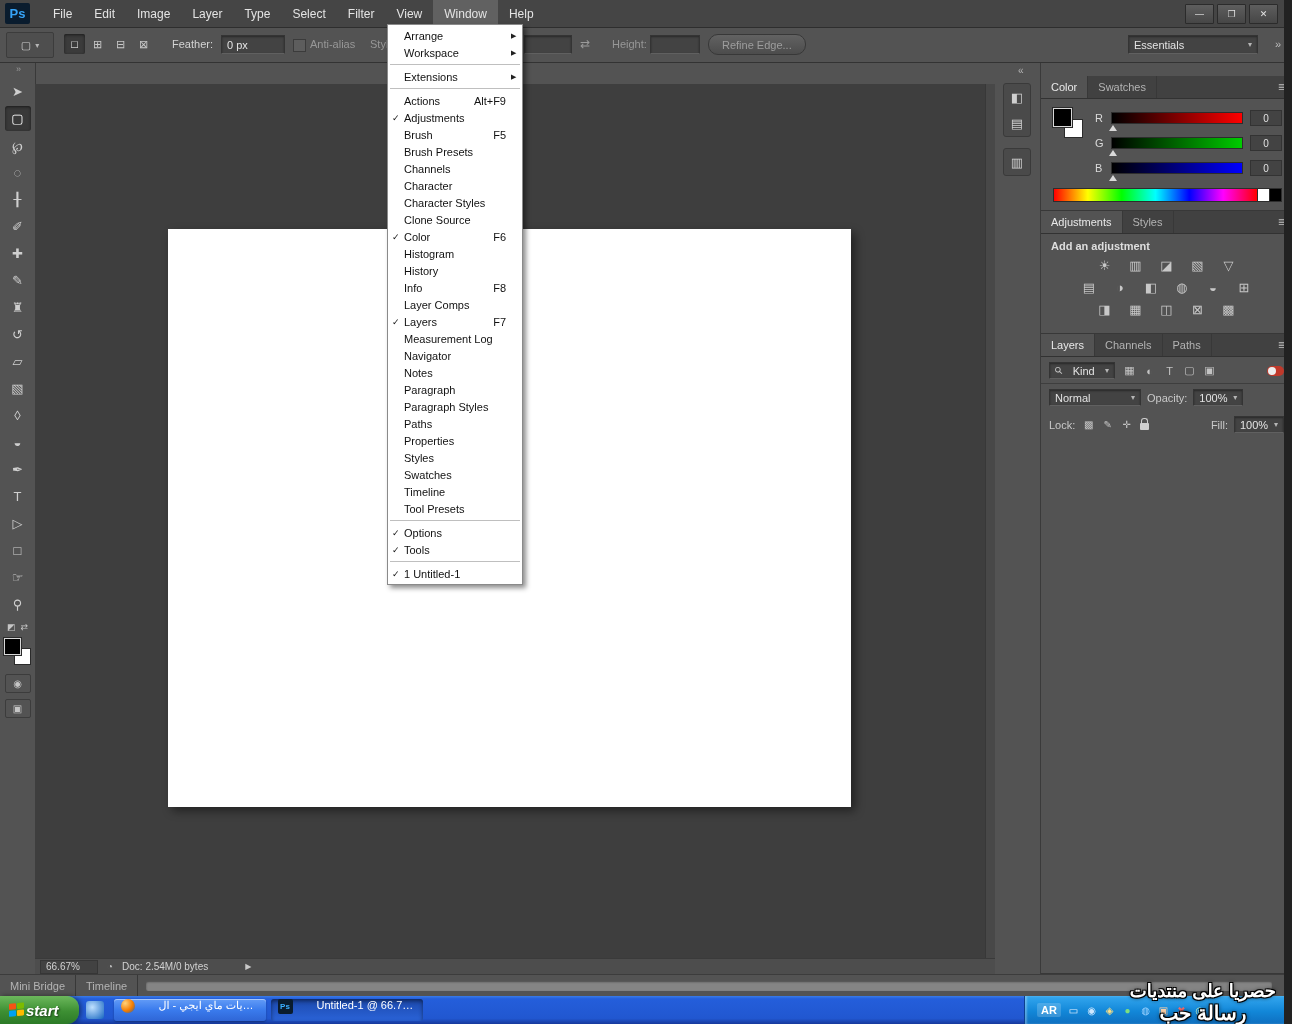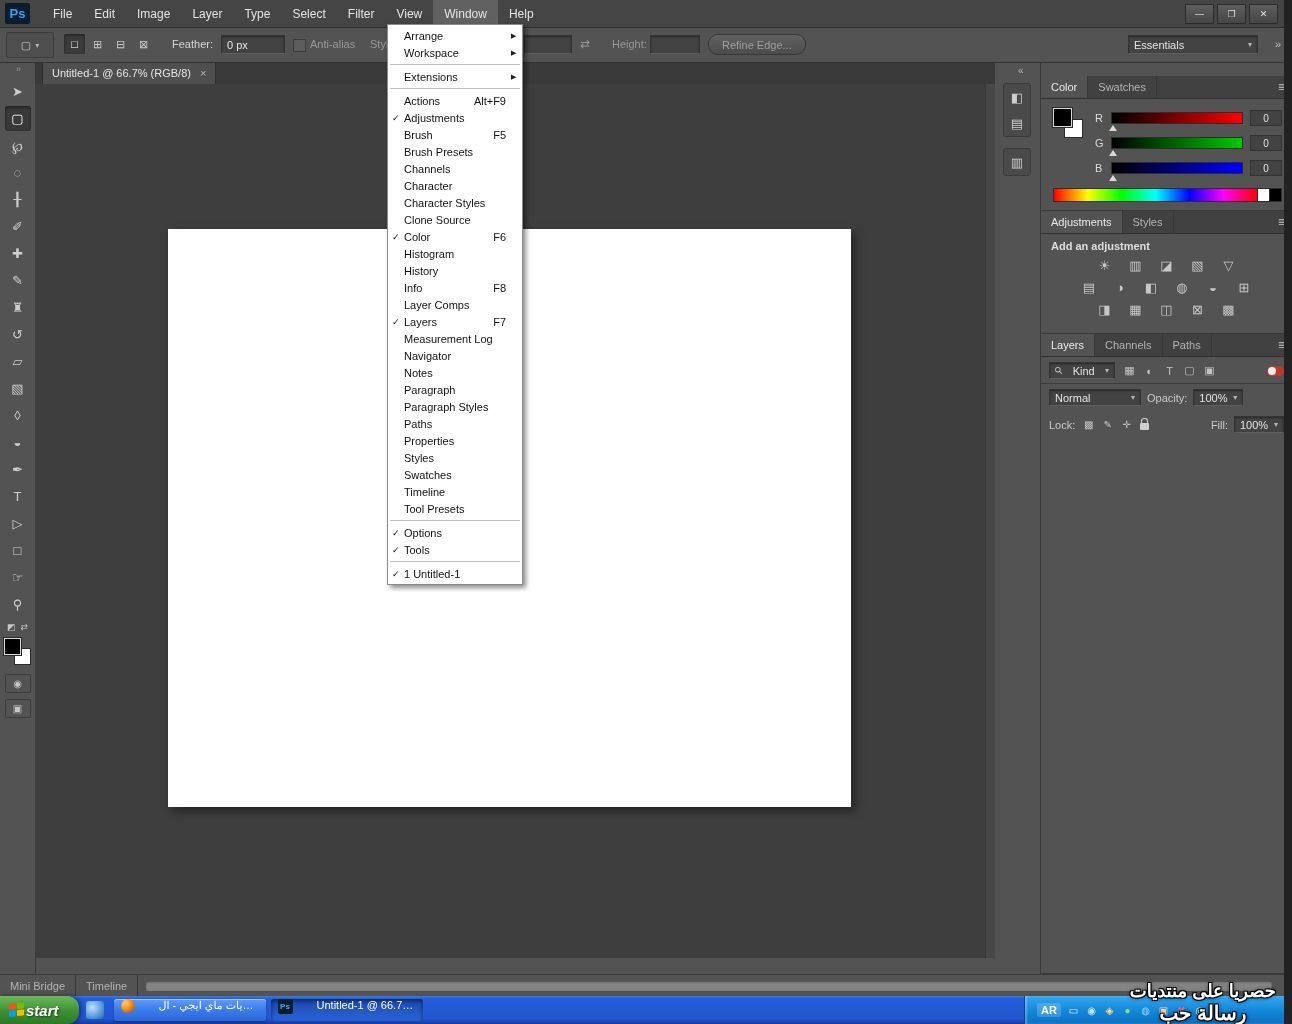--- a/index.html
+++ b/index.html
@@ -287,32 +287,32 @@
       <span>⇄</span>
     </div>
     <div class="swatch-widget">
       <span class="swatch-bg"></span>
       <span class="swatch-fg"></span>
     </div>
     <div class="tb-btn">◉</div>
     <div class="tb-btn">▣</div>
   </div>
 
-  <div class="tabbar">
-    <div class="doc-tab">
-      <span>Untitled-1 @ 66.7% (RGB/8)</span>
-      <span class="tab-close">×</span>
-    </div>
-  </div>
 
   <div class="canvas">
     <div class="doc"></div>
     <div class="vscroll"></div>
   </div>
 
+  <div class="statusbar">
+    <span class="zoom-box">66.67%</span>
+    <span class="status-icn">◔</span>
+    <span>Doc: 2.54M/0 bytes</span>
+    <span class="expand">▶</span>
+  </div>
 
   <div class="bottombar">
     <div style="display:flex;height:100%">
         <div class="ptab">Mini Bridge</div>
         <div class="ptab">Timeline</div>
       </div>
     <div class="bottom-strip"></div>
   </div>
 
   <div class="icon-strip">

